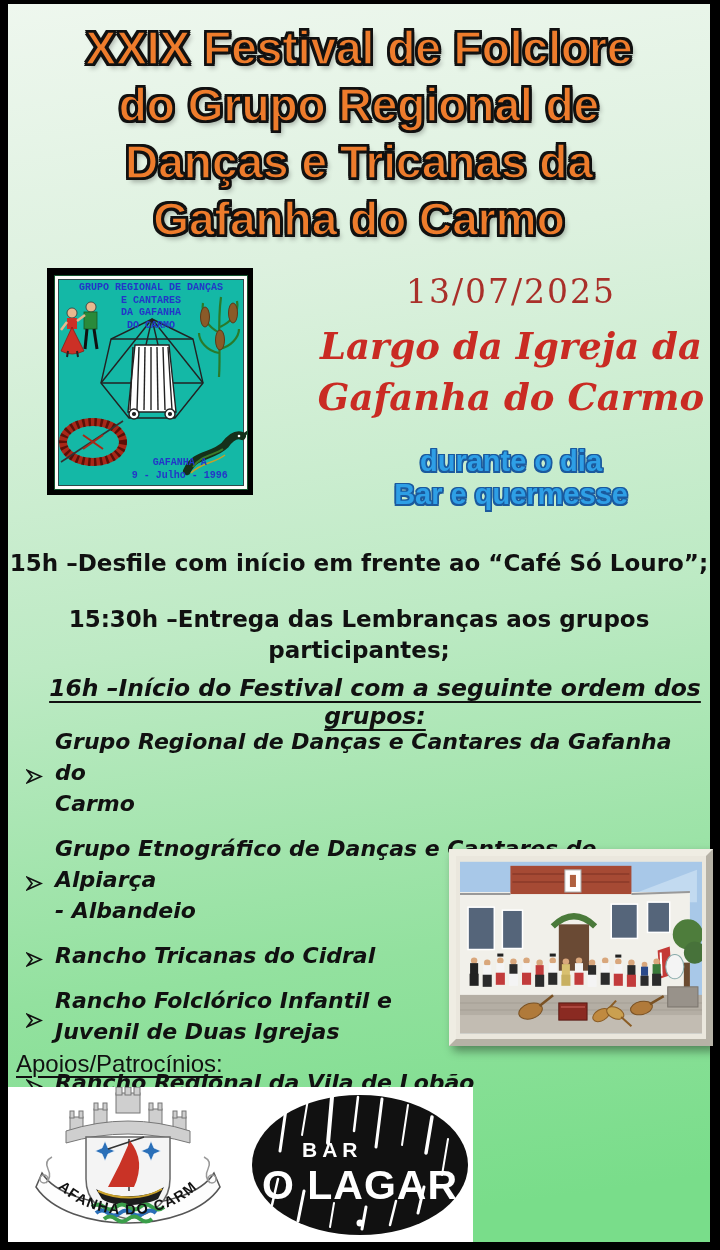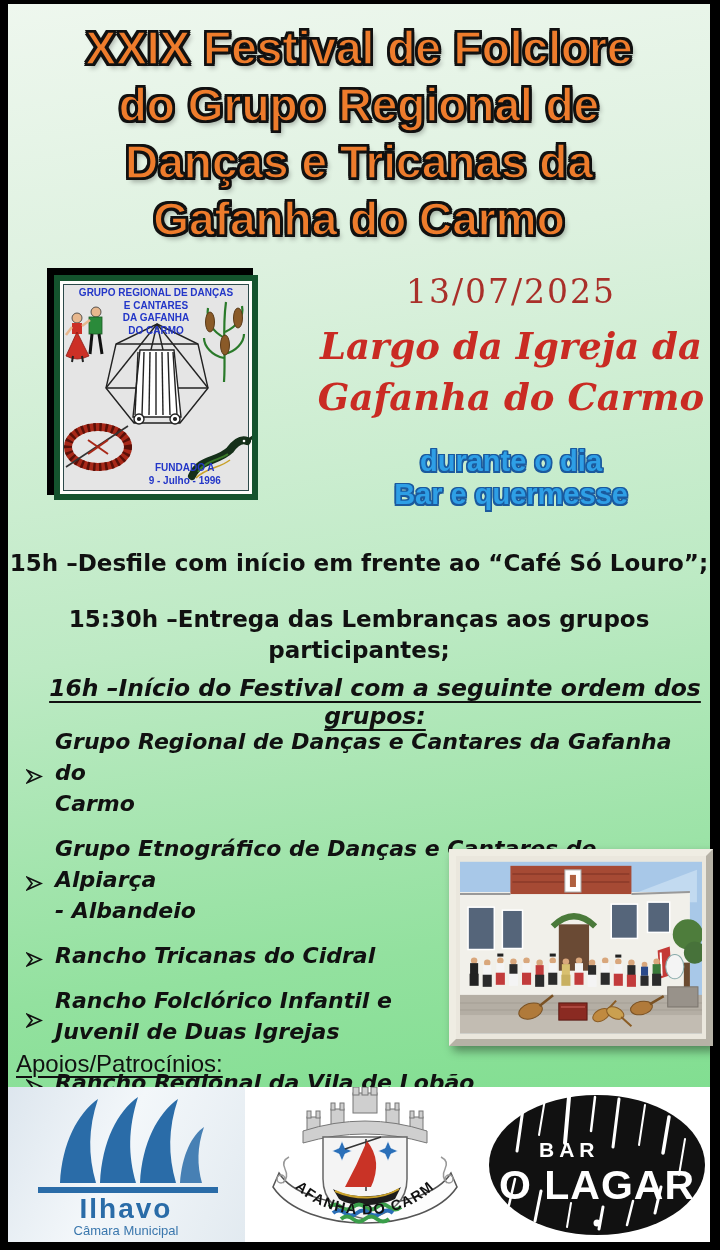--- a/index.html
+++ b/index.html
@@ -11,22 +11,22 @@
   
   .title{position:absolute;top:16px;left:0;width:100%;text-align:center;
          font-weight:bold;font-size:46px;line-height:57px;color:#ee7c2c;
          -webkit-text-stroke:1.5px #111;
          text-shadow:2px 2px 0 #111,-2px 2px 0 #111,2px -2px 0 #111,-2px -2px 0 #111,
                      2px 0 0 #111,-2px 0 0 #111,0 2px 0 #111,0 -2px 0 #111,3px 4px 5px rgba(0,0,0,.3);}
 
   
   .emblem{position:absolute;left:39px;top:264px;width:206px;height:227px;background:#000;
           padding:7px;box-sizing:border-box;}
-  .emblem-in{position:relative;width:100%;height:100%;background:#e5e5e5;
-             border:6px solid #14532d;box-shadow:inset 0 0 0 3px #fdfdfa,inset 0 0 0 4px #2c4a4a;}
+  .emblem-in{position:relative;width:100%;height:100%;background:#14b8a6;
+             border:1px solid #14532d;box-shadow:inset 0 0 0 3px #fdfdfa,inset 0 0 0 4px #2c4a4a;font-family:Liberation Mono, monospace;}
   .emblem-name{position:absolute;top:6px;left:0;width:100%;text-align:center;
                color:#2336c8;font-weight:bold;font-size:10px;line-height:12.5px;}
   .emblem-founded{position:absolute;bottom:7px;left:34%;width:62%;text-align:center;
                   color:#2336c8;font-weight:bold;font-size:10px;line-height:13px;}
   .emblem-art{position:absolute;left:0;top:0;width:100%;height:100%;}
 
   
   .event-col{position:absolute;left:304px;top:268px;width:398px;text-align:center;}
   .event-date{font-family:"DejaVu Serif",serif;font-weight:normal;font-size:33px;
               color:#a9302a;letter-spacing:2px;}
@@ -151,21 +151,21 @@
             <circle cx="58" cy="11" r="1.3" fill="#fff"></circle>
           </g>
         </svg>
         <div class="emblem-name">
           <div>GRUPO REGIONAL DE DANÇAS</div>
           <div>E CANTARES</div>
           <div>DA GAFANHA</div>
           <div>DO CARMO</div>
         </div>
         <div class="emblem-founded">
-          <div>FUNDADO A</div>
+          <div>GAFANHA A</div>
           <div>9 - Julho - 1996</div>
         </div>
       </div>
     </div>
 
     <div class="event-col">
       <div class="event-date">13/07/2025</div>
       <div class="event-loc">
         <div>Largo da Igreja da</div>
         <div>Gafanha do Carmo</div>
@@ -350,33 +350,20 @@
               <line x1="9" y1="-2" x2="24" y2="-7" stroke="#7a5224" stroke-width="2.5"></line>
             </g>
         </g>
       </svg>
     </div>
 
     <div class="apoios">Apoios/Patrocínios:</div>
 
     <div class="logos">
 
-      <div class="logo-tile tile-ilhavo">
-        <svg viewBox="0 0 237 155" aria-hidden="true">
-          <g fill="#2a6ca8">
-            <path d="M52,96 C54,56 70,26 90,12 C80,42 80,68 88,96 Z"></path>
-            <path d="M92,96 C94,54 110,24 130,10 C120,42 120,68 128,96 Z"></path>
-            <path d="M132,96 C134,56 150,26 170,12 C160,42 160,68 168,96 Z"></path>
-            <path d="M172,96 C174,68 184,48 196,40 C189,60 189,78 194,96 Z" opacity="0.85"></path>
-          </g>
-          <rect x="30" y="100" width="180" height="6" fill="#2a6ca8"></rect>
-          <text x="118" y="131" text-anchor="middle" font-family="Liberation Sans, sans-serif" font-size="28" font-weight="bold" letter-spacing="2" fill="#2a6ca8">Ilhavo</text>
-          <text x="118" y="148" text-anchor="middle" font-family="Liberation Sans, sans-serif" font-size="13" fill="#3a77ad">Câmara Municipal</text>
-        </svg>
-      </div>
 
       <div class="logo-tile tile-crest">
         <svg viewBox="0 0 240 155" aria-hidden="true">
           <g>
             <path d="M34,86 C60,128 180,128 206,86 L212,100 C180,148 60,148 28,100 Z" fill="#fdfdfd" stroke="#555" stroke-width="1.5"></path>
             <g stroke="#999" fill="none" stroke-width="1.5">
               <path d="M44,70 q-8,4 -4,12 q4,8 -2,14"></path>
               <path d="M196,70 q8,4 4,12 q-4,8 2,14"></path>
               <circle cx="36" cy="92" r="4"></circle>
                 <circle cx="204" cy="92" r="4"></circle>

